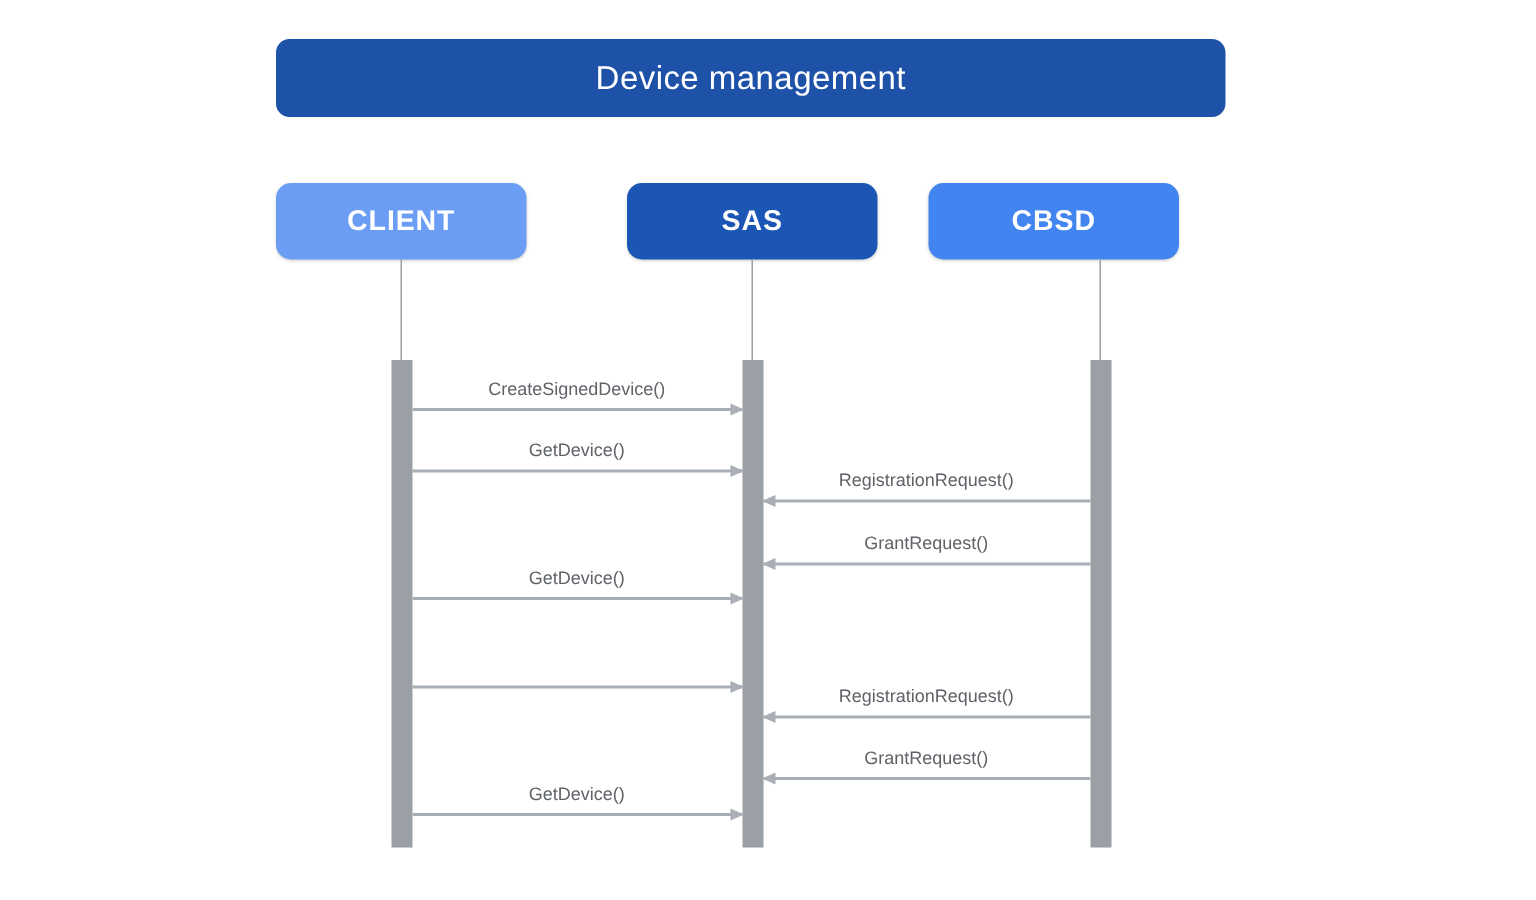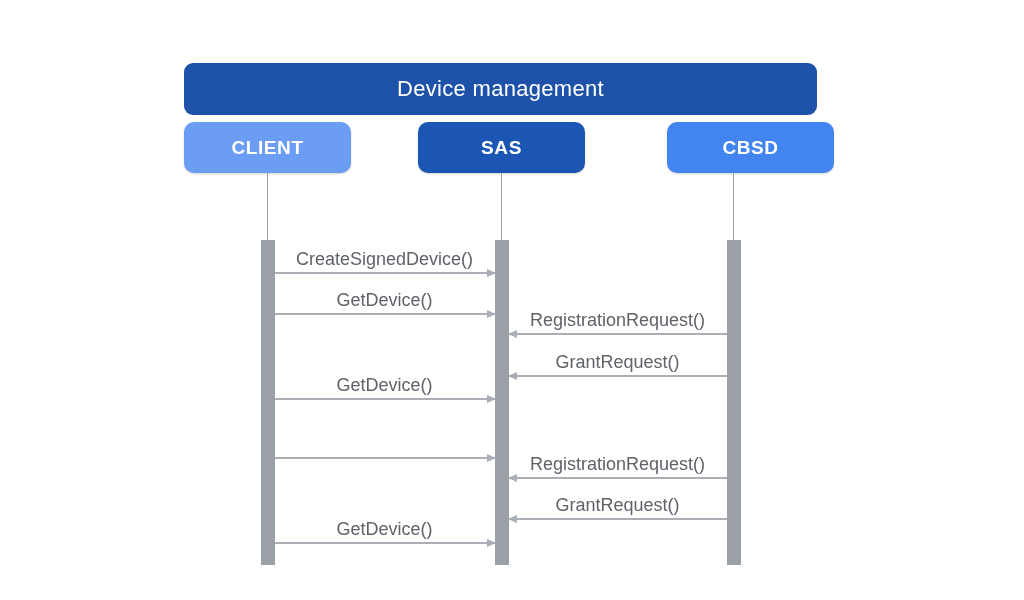--- a/index.html
+++ b/index.html
@@ -24,42 +24,41 @@
     width: 633px;
     height: 52px;
     background: var(--title-bg, #1E52A8);
     border-radius: 9px;
     display: flex;
     align-items: center;
     justify-content: center;
     color: #ffffff;
     font-size: 22px;
     letter-spacing: 0.3px;
-    margin-top: 37px;
   }
 
   
   .actor-box {
     position: absolute;
     top: 122px;
     width: 167px;
     height: 51px;
     border-radius: 10px;
     display: flex;
     align-items: center;
     justify-content: center;
     color: #ffffff;
     font-size: 19px;
     font-weight: bold;
     letter-spacing: 0.6px;
     box-shadow: 0 1px 2px rgba(0,0,0,0.18);
   }
   .actor-client { left: 184px; background: var(--client-bg, #6A9DF3); }
   .actor-sas   { left: 418px; background: var(--sas-bg, #1B56B4); }
-  .actor-cbsd  { left: 667px; background: var(--cbsd-bg, #4285F0); }
+  .actor-cbsd  { left: 619px; background: var(--cbsd-bg, #4285F0); }
 
   
   .lifeline {
     position: absolute;
     top: 173px;
     height: 69px;
     width: 1.5px;
     background: var(--lifeline-gray, #9AA0A6);
   }
   .lifeline-client { left: 266.7px; }
@@ -77,21 +76,21 @@
   .bar-client { left: 260.5px; }
   .bar-sas    { left: 494.5px; }
   .bar-cbsd   { left: 726.5px; }
 
   
   .message { position: absolute; height: 26px; }
   .msg-label {
     position: absolute;
     left: 0; right: 0; top: 0;
     text-align: center;
-    font-size: 18px;
+    font-size: 12px;
     line-height: 18px;
     color: var(--message-text, #5F6368);
     white-space: nowrap;
   }
   .msg-line {
     position: absolute;
     left: 0; right: 0;
     top: 22px;
     height: 1.5px;
     background: var(--arrow-gray, #A9AFB5);

